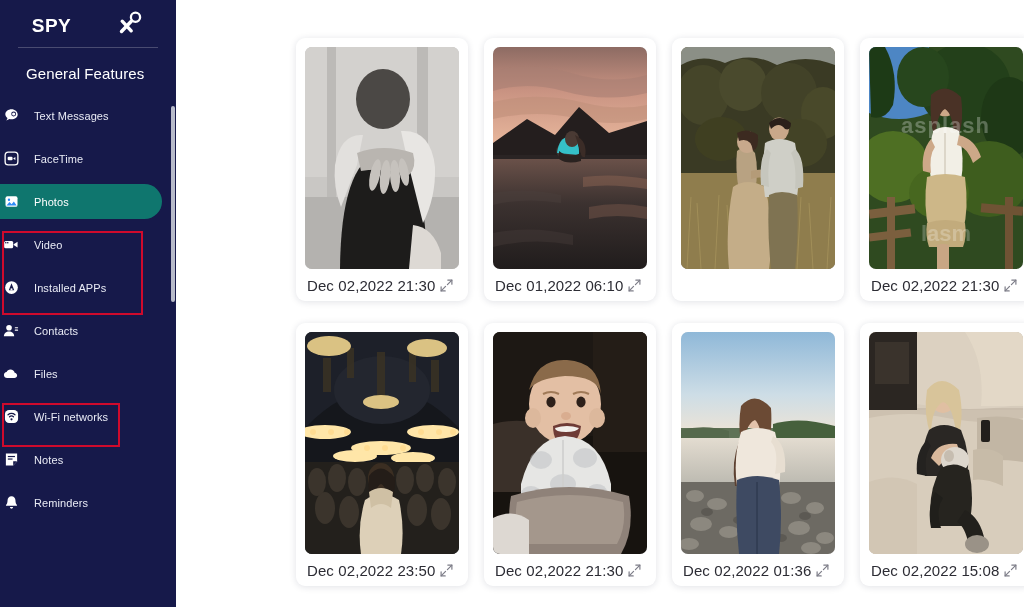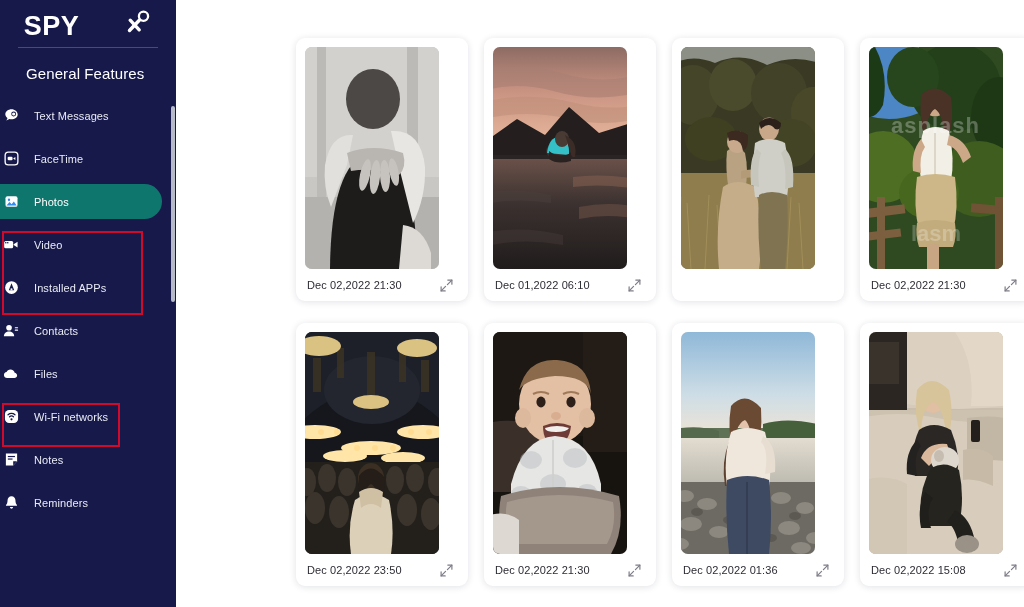--- a/index.html
+++ b/index.html
@@ -18,23 +18,23 @@
     background: #16194a;
     position: relative;
     overflow: hidden;
   }
   .logo-wrap {
     height: 47px;
     display: flex; align-items: center; justify-content: center;
     padding-top: 4px;
   }
   .logo {
-    display: flex; align-items: flex-end;
+    display: flex; align-items: center;
     color: #ffffff;
-    font-size: 27px;
+    font-size: 19px;
     font-weight: bold;
     letter-spacing: 0.5px;
     gap: 46px;
   }
   .logo-mark { margin-left: 1px; display: block; }
   .logo-divider {
     height: 1px; background: rgba(255,255,255,0.22);
     margin: 0 18px;
   }
   .nav { padding-top: 0; }
@@ -104,34 +104,34 @@
   }
   .card {
     width: 172px;
     background: #ffffff;
     border-radius: 9px;
     box-shadow: 0 1px 7px rgba(25,30,60,0.13);
     padding: 9px 9px 0 9px;
     overflow: hidden;
   }
   .thumb {
-    width: 134px; height: 222px;
+    width: 154px; height: 222px;
     border-radius: 7px;
     overflow: hidden;
     position: relative;
     background: #d9d9dc;
   }
   .thumb svg { display: block; width: 100%; height: 100%; }
   .caption {
     height: 32px;
     display: flex; align-items: center; justify-content: space-between;
     padding: 0 2px 0 2px;
   }
   .caption-text {
-    font-size: 11px;
+    font-size: 15px;
     color: #2c2c34;
     letter-spacing: 0.1px;
     white-space: nowrap;
   }
   .expand-btn {
     width: 18px; height: 18px;
     display: flex; align-items: center; justify-content: center;
     cursor: pointer;
     color: #7d7d88;
     margin-right: 2px;

